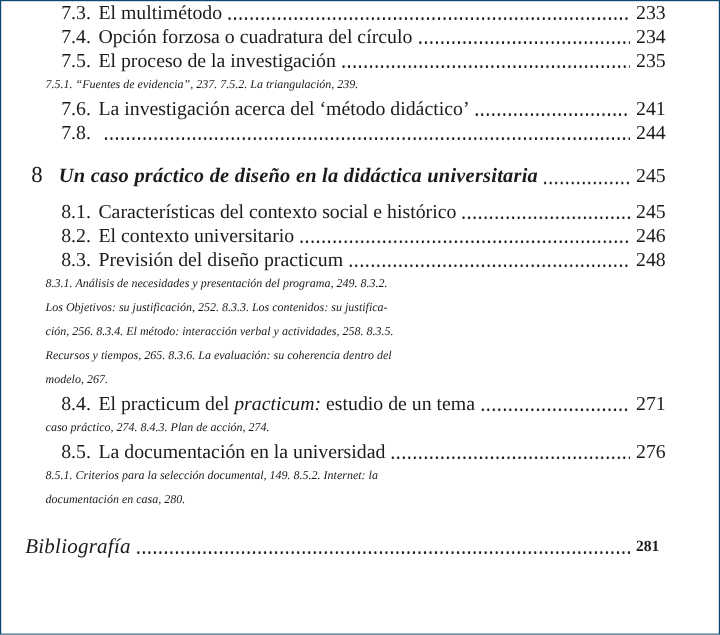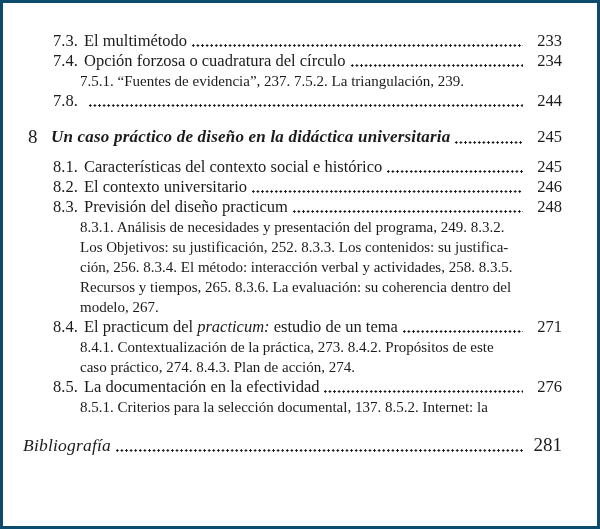--- a/index.html
+++ b/index.html
@@ -4,22 +4,22 @@
 <style>
   html,body { margin:0; padding:0; background:#f2f2f2; }
   .page {
     position:relative;
     width:600px; height:529px;
     margin:0 auto;
     background:#ffffff;
     color:#1b1b1b;
     font-family:"Liberation Serif", serif;
     box-sizing:border-box;
-    border:3px solid #0c4a6e;
-    padding-top:28px;
+    border:1px solid #0c4a6e;
+    padding-top:0;
     overflow:hidden;
   }
   .row {
     display:flex;
     align-items:stretch;
     line-height:20px;
     font-size:16.5px;
     padding-left:50px;
     padding-right:35px;
   }
@@ -29,26 +29,27 @@
     flex:1 1 auto;
     align-self:flex-end;
     height:6px;
     margin:0 5px 2px 4px;
     background-image:radial-gradient(circle, #1b1b1b 0.95px, transparent 1.2px);
     background-size:4.6px 4.6px;
     background-repeat:repeat-x;
     background-position:left top;
     min-width:8px;
   }
-  .row .pg { flex:none; width:34px; text-align:right; }
+  .row .pg { flex:none; width:34px; }
 
   .subnote {
-    font-size:15px;
+    font-style:italic;
+    font-size:10px;
     line-height:20px;
-    margin-left:77px;
+    margin-left:37px;
     margin-right:40px;
   }
   .subnote .subline { white-space:nowrap; }
 
   .chapter {
     margin-top:14px;
     margin-bottom:8px;
     padding-left:25px;
     line-height:24px;
     font-size:17px;
@@ -60,21 +61,21 @@
 
   .label .inline-italic { font-style:italic; }
 
   .backmatter {
     margin-top:16px;
     padding-left:20px;
     line-height:24px;
     font-size:17.5px;
   }
   .backmatter .label { font-weight:normal; font-style:italic; letter-spacing:0.2px; }
-  .backmatter .pg { font-size:19px; line-height:24px; }
+  .backmatter .pg { font-size:13px; line-height:24px;font-weight:bold; }
   .backmatter .leader { margin-bottom:3px; }
 </style>
 </head>
 <body>
 
 <div class="page">
 
   <div class="row">
     <span class="num">7.3.</span>
     <span class="label">El multimétodo</span>
@@ -82,25 +83,37 @@
     <span class="pg">233</span>
   </div>
 
   <div class="row">
     <span class="num">7.4.</span>
     <span class="label">Opción forzosa o cuadratura del círculo</span>
     <span class="leader"></span>
     <span class="pg">234</span>
   </div>
 
+  <div class="row">
+    <span class="num">7.5.</span>
+    <span class="label">El proceso de la investigación</span>
+    <span class="leader"></span>
+    <span class="pg">235</span>
+  </div>
 
   <div class="subnote">
     <div class="subline">7.5.1. “Fuentes de evidencia”, 237. 7.5.2. La triangulación, 239.</div>
   </div>
 
+  <div class="row">
+    <span class="num">7.6.</span>
+    <span class="label">La investigación acerca del ‘método didáctico’</span>
+    <span class="leader"></span>
+    <span class="pg">241</span>
+  </div>
 
 
   <div class="row">
     <span class="num">7.8.</span>
     <span class="leader"></span>
     <span class="pg">244</span>
   </div>
 
   <div class="row chapter">
     <span class="num">8</span>
@@ -139,33 +152,33 @@
   </div>
 
   <div class="row">
     <span class="num">8.4.</span>
     <span class="label"><span>El practicum del </span><span class="inline-italic">practicum:</span><span> estudio de un tema</span></span>
     <span class="leader"></span>
     <span class="pg">271</span>
   </div>
 
   <div class="subnote">
-    <div class="subline">8.4.1. Contextualización de la práctica, 273. 8.4.2. Propósitos de este</div>
     <div class="subline">caso práctico, 274. 8.4.3. Plan de acción, 274.</div>
   </div>
 
   <div class="row">
     <span class="num">8.5.</span>
-    <span class="label">La documentación en la efectividad</span>
+    <span class="label">La documentación en la universidad</span>
     <span class="leader"></span>
     <span class="pg">276</span>
   </div>
 
   <div class="subnote">
-    <div class="subline">8.5.1. Criterios para la selección documental, 137. 8.5.2. Internet: la</div>
+    <div class="subline">8.5.1. Criterios para la selección documental, 149. 8.5.2. Internet: la</div>
+    <div class="subline">documentación en casa, 280.</div>
   </div>
 
   <div class="row backmatter">
     <span class="label">Bibliografía</span>
     <span class="leader"></span>
     <span class="pg">281</span>
   </div>
 
 </div>
 

